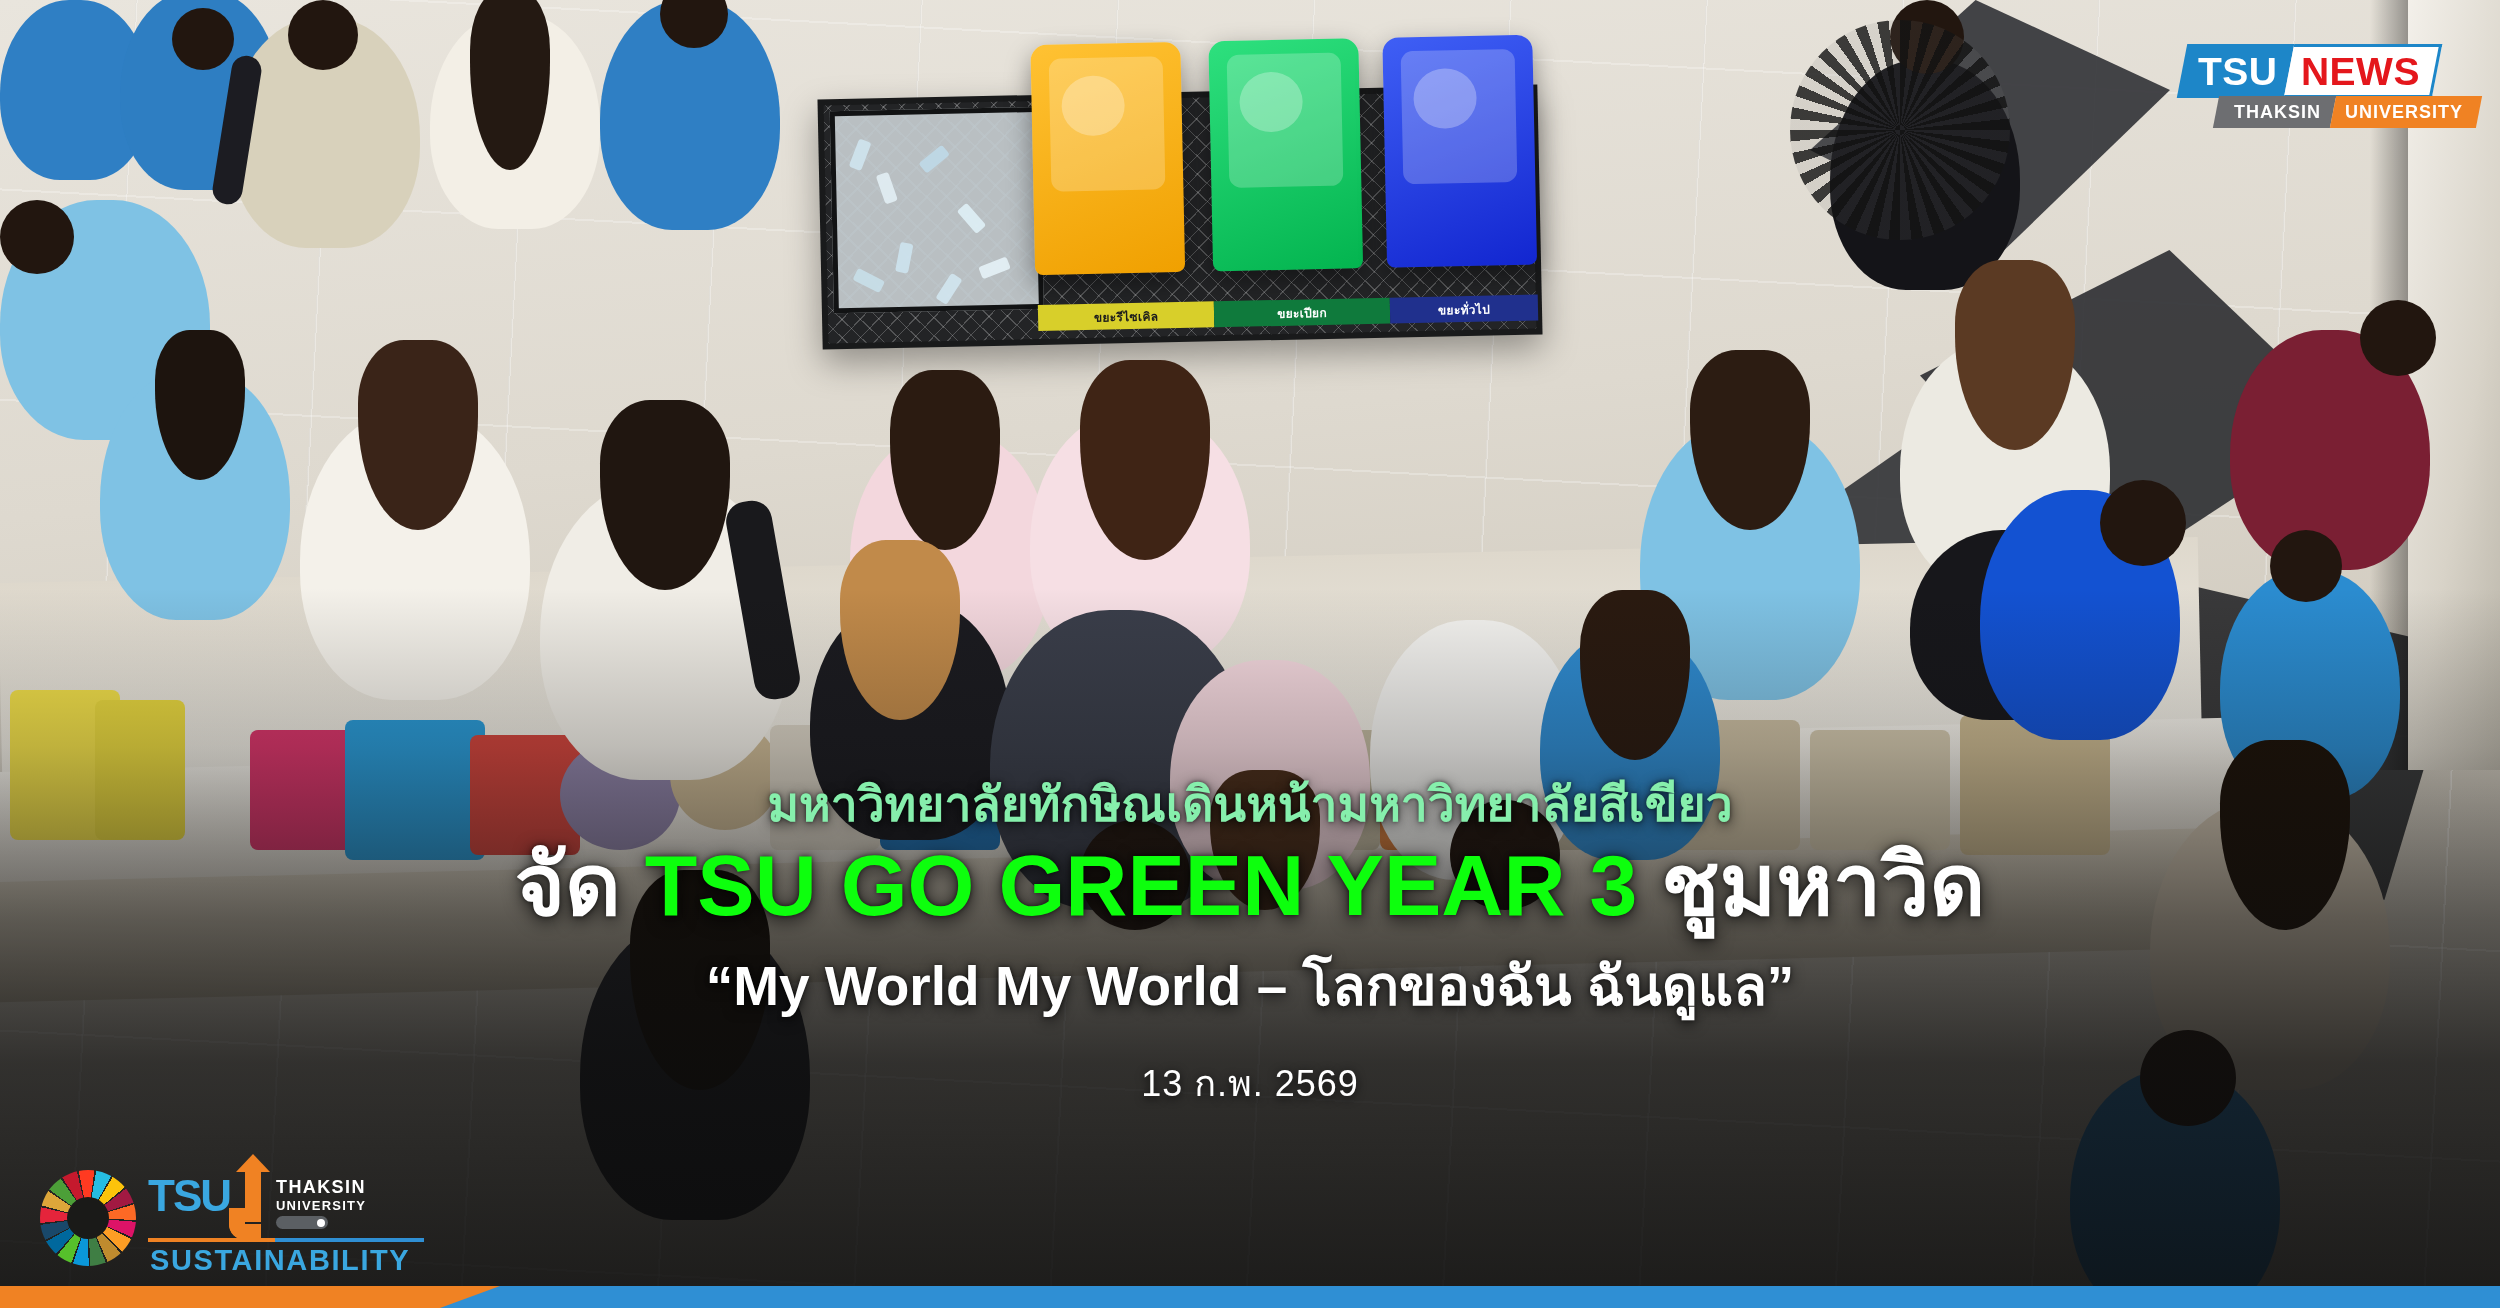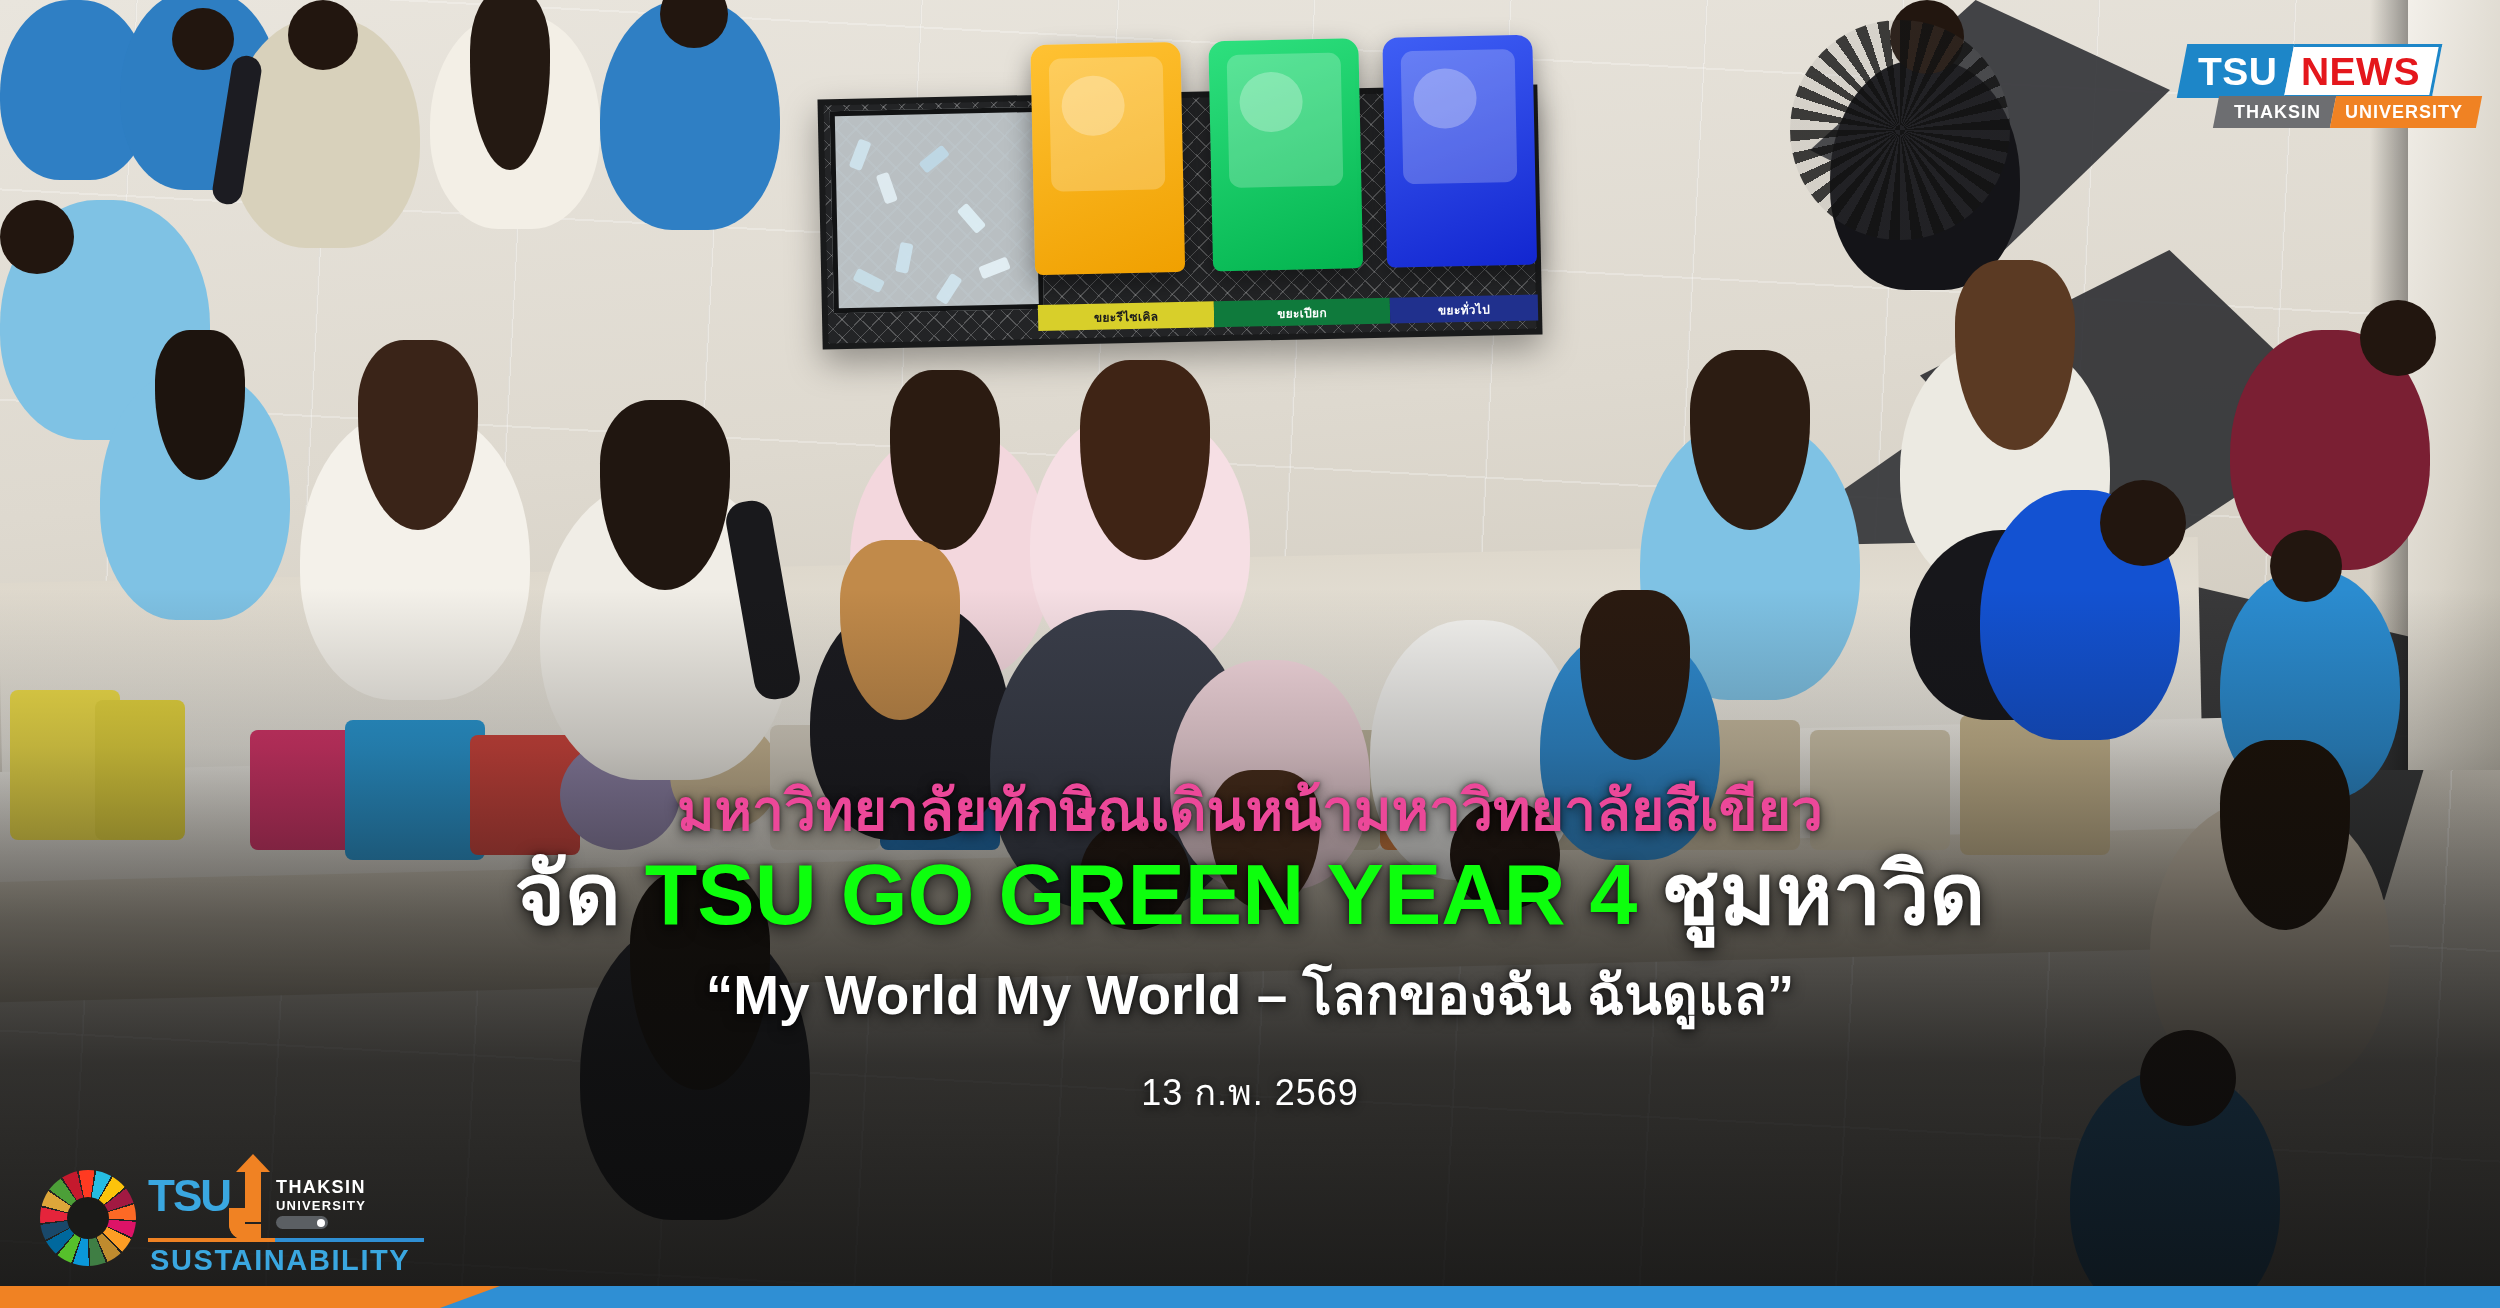--- a/index.html
+++ b/index.html
@@ -121,21 +121,21 @@
       transform:skewX(-11deg);}
   .nl-thaksin{background:#6d6e71;color:#fff;font-size:18px;font-weight:bold;
       padding:0 12px 0 18px;display:flex;align-items:center;letter-spacing:1px;}
   .nl-univ{background:#f08223;color:#fff;font-size:18px;font-weight:bold;
       padding:0 16px 0 12px;display:flex;align-items:center;letter-spacing:1px;}
   .nl-row2 span{transform:skewX(11deg);display:inline-block;}
 
   
   .headline{position:absolute;left:0;right:0;top:780px;text-align:center;}
   .hl-line1{
-    color:#ec4899;font-size:57px;font-weight:bold;line-height:1.06;
+    color:#86efac;font-size:48px;font-weight:bold;line-height:1.06;
     letter-spacing:0px;
     text-shadow:0 3px 14px rgba(0,0,0,.75),0 0 4px rgba(0,0,0,.6);
     white-space:nowrap;
   }
   .hl-line2{
     font-size:86px;font-weight:bold;line-height:1.08;color:#ffffff;
     margin-top:8px;white-space:nowrap;
     text-shadow:0 4px 18px rgba(0,0,0,.8),0 0 5px rgba(0,0,0,.65);
   }
   .hl-line2 .green{color:#0dff0d;}
@@ -376,21 +376,21 @@
       <div class="nl-univ">
         <span>UNIVERSITY</span>
       </div>
     </div>
   </div>
 
   <div class="headline">
     <div class="hl-line1">มหาวิทยาลัยทักษิณเดินหน้ามหาวิทยาลัยสีเขียว</div>
 
     <div class="hl-line2">
-      <span>จัด </span><span class="green">TSU GO GREEN YEAR 4</span><span> ชูมหาวิด</span>
+      <span>จัด </span><span class="green">TSU GO GREEN YEAR 3</span><span> ชูมหาวิด</span>
     </div>
 
     <div class="hl-line3">“My World My World – โลกของฉัน ฉันดูแล”</div>
 
     <div class="hl-date">13 ก.พ. 2569</div>
   </div>
 
   <div class="sus-logo">
     <div class="sdg-wheel" id="sdgWheel" style="background: conic-gradient(from -96deg, rgb(229, 36, 59) 0deg, rgb(229, 36, 59) 18.98deg, transparent 18.98deg, transparent 21.18deg, rgb(221, 166, 58) 21.18deg, rgb(221, 166, 58) 40.15deg, transparent 40.15deg, transparent 42.35deg, rgb(76, 159, 56) 42.35deg, rgb(76, 159, 56) 61.33deg, transparent 61.33deg, transparent 63.53deg, rgb(197, 25, 45) 63.53deg, rgb(197, 25, 45) 82.51deg, transparent 82.51deg, transparent 84.71deg, rgb(255, 58, 33) 84.71deg, rgb(255, 58, 33) 103.68deg, transparent 103.68deg, transparent 105.88deg, rgb(38, 189, 226) 105.88deg, rgb(38, 189, 226) 124.86deg, transparent 124.86deg, transparent 127.06deg, rgb(252, 195, 11) 127.06deg, rgb(252, 195, 11) 146.04deg, transparent 146.04deg, transparent 148.24deg, rgb(162, 25, 66) 148.24deg, rgb(162, 25, 66) 167.21deg, transparent 167.21deg, transparent 169.41deg, rgb(253, 105, 37) 169.41deg, rgb(253, 105, 37) 188.39deg, transparent 188.39deg, transparent 190.59deg, rgb(221, 19, 103) 190.59deg, rgb(221, 19, 103) 209.56deg, transparent 209.56deg, transparent 211.76deg, rgb(253, 157, 36) 211.76deg, rgb(253, 157, 36) 230.74deg, transparent 230.74deg, transparent 232.94deg, rgb(191, 139, 46) 232.94deg, rgb(191, 139, 46) 251.92deg, transparent 251.92deg, transparent 254.12deg, rgb(63, 126, 68) 254.12deg, rgb(63, 126, 68) 273.09deg, transparent 273.09deg, transparent 275.29deg, rgb(10, 151, 217) 275.29deg, rgb(10, 151, 217) 294.27deg, transparent 294.27deg, transparent 296.47deg, rgb(86, 192, 43) 296.47deg, rgb(86, 192, 43) 315.45deg, transparent 315.45deg, transparent 317.65deg, rgb(0, 104, 157) 317.65deg, rgb(0, 104, 157) 336.62deg, transparent 336.62deg, transparent 338.82deg, rgb(25, 72, 106) 338.82deg, rgb(25, 72, 106) 357.8deg, transparent 357.8deg, transparent 360deg);"></div>
     <div class="sus-tsu">TSU</div>

